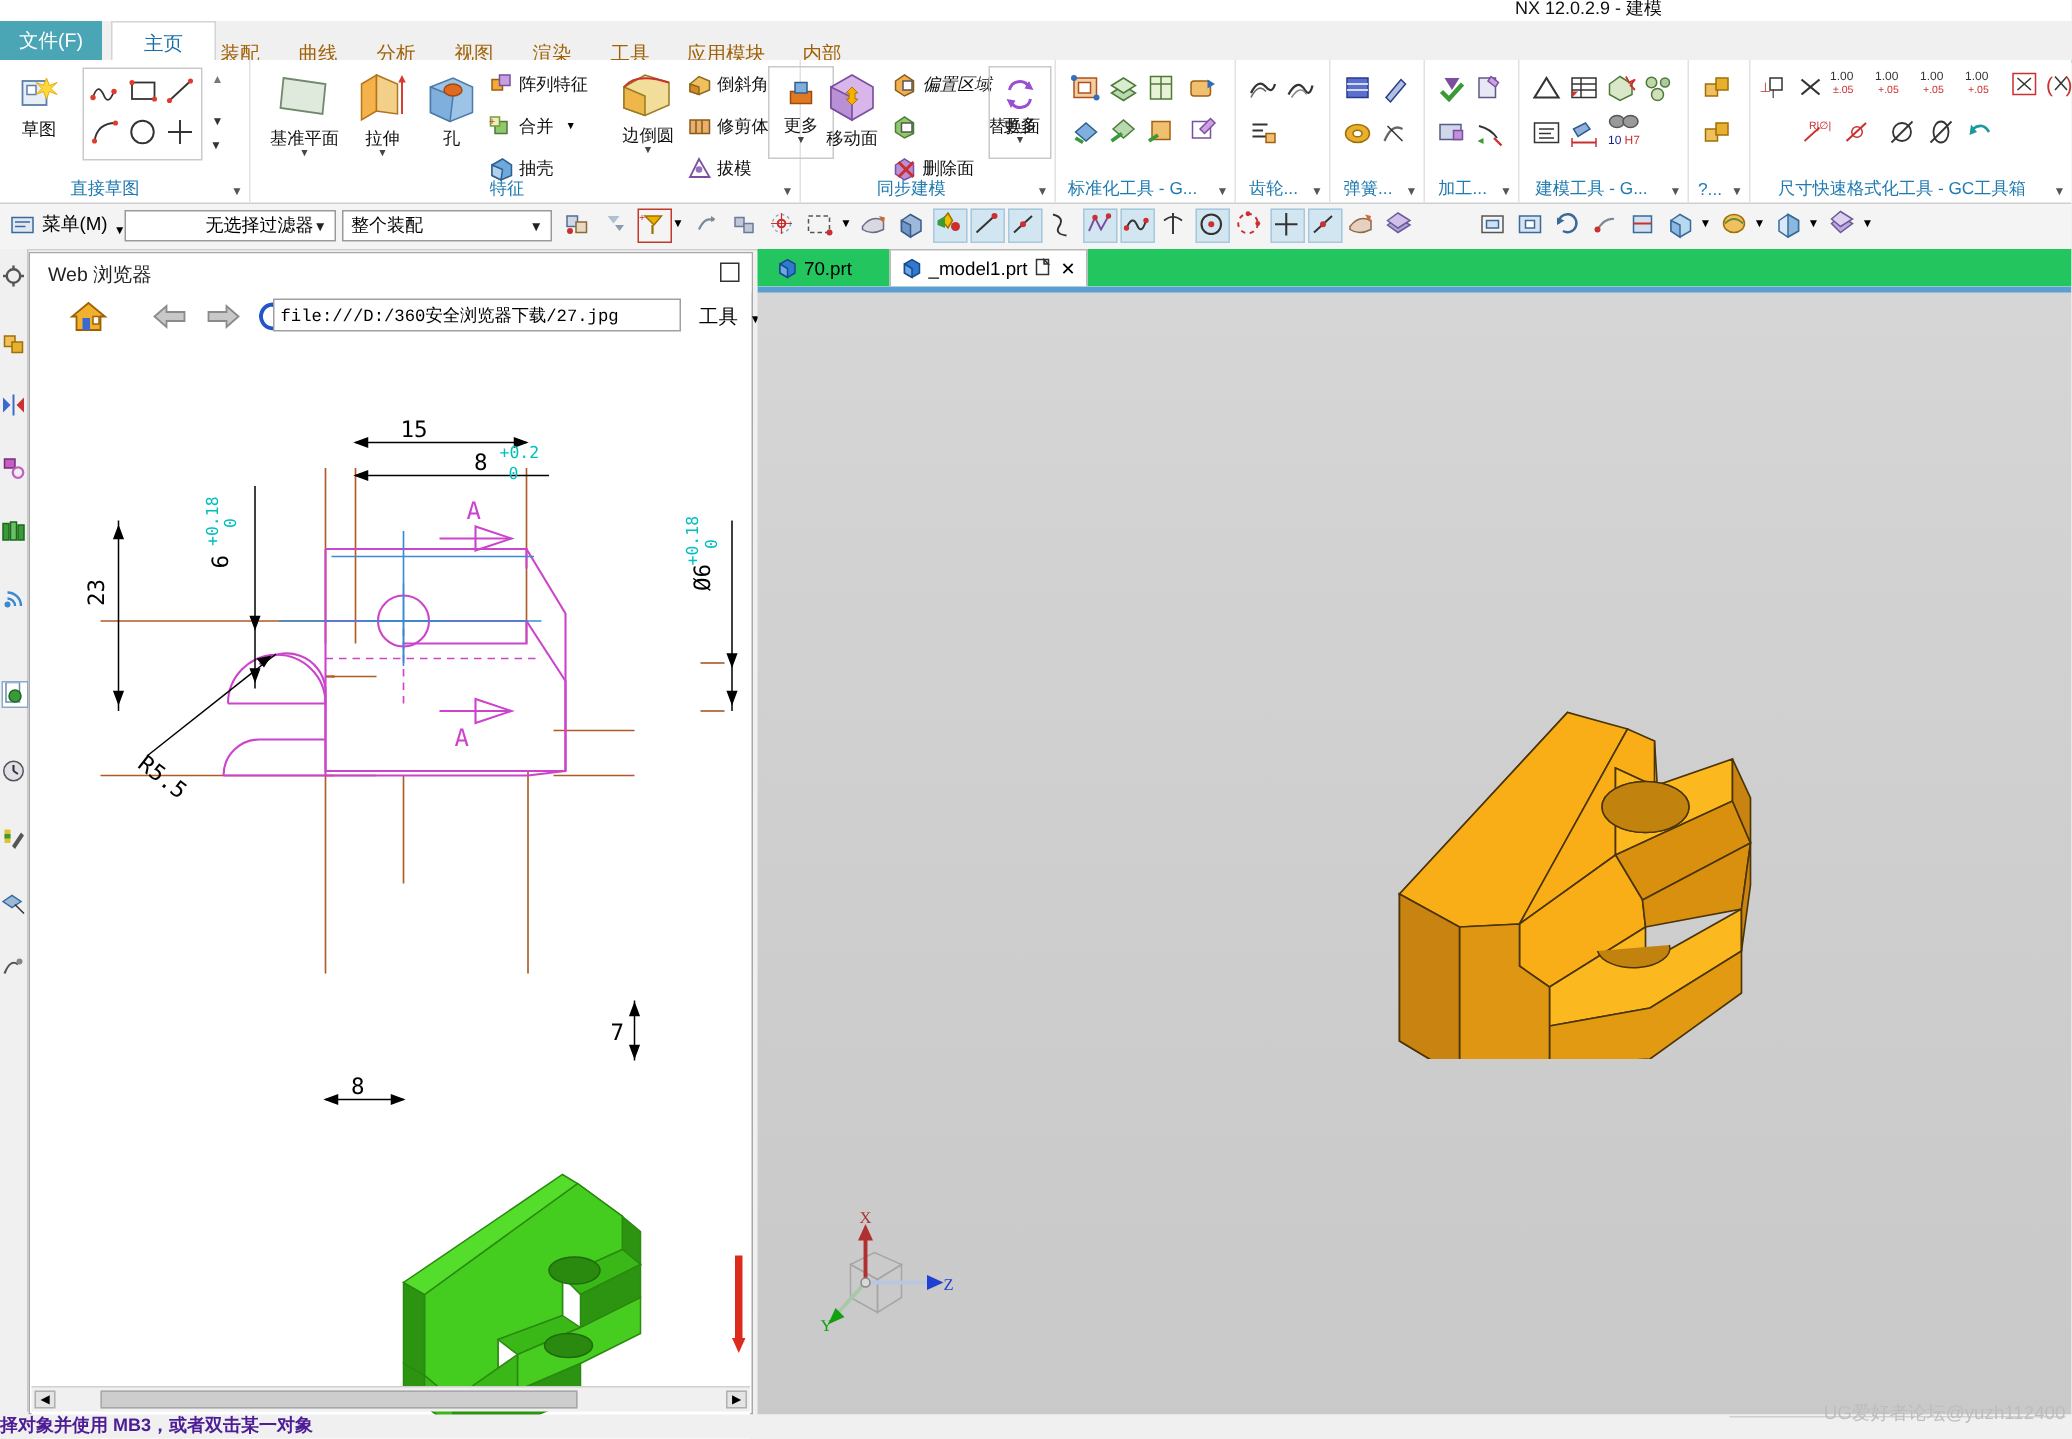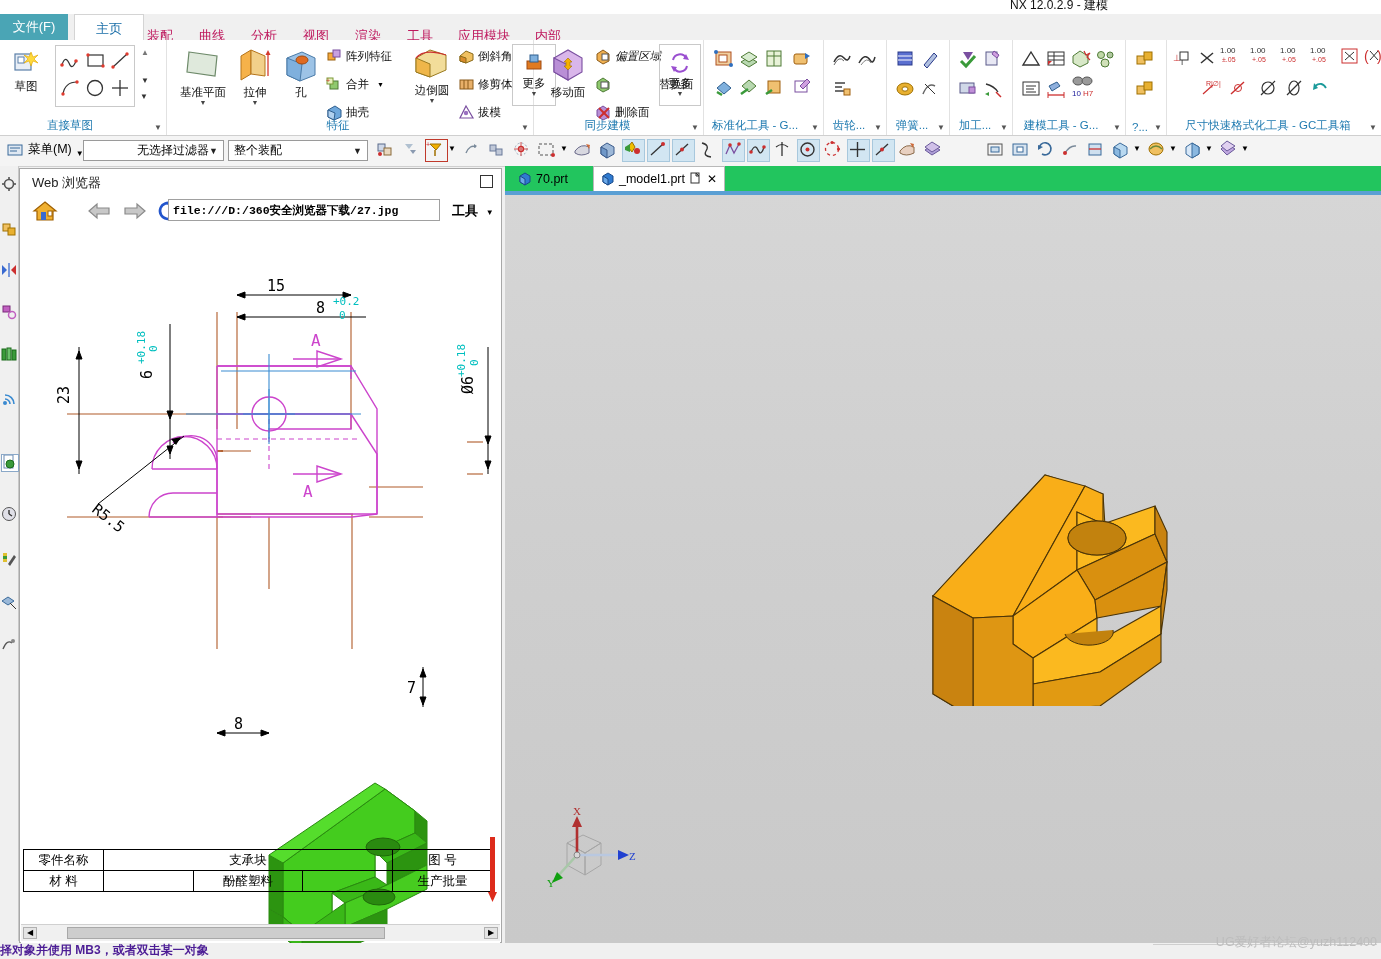--- a/index.html
+++ b/index.html
@@ -12,21 +12,21 @@
   .app{position:relative;width:1381px;height:959px;background:#f0f0f0;}
 
   
   .titlebar{position:absolute;left:0;top:0;width:1381px;height:14px;background:#fff;}
   .titlebar .title{position:absolute;left:1010px;top:-3px;font-size:12px;color:#111;white-space:nowrap;}
 
   
   .ribbon-tabs{position:absolute;left:0;top:14px;width:1381px;height:26px;background:#f0f0f0;border-bottom:2px solid #0f766e;}
   .file-tab{position:absolute;left:0;top:0;width:68px;height:26px;background:#4aa5b5;color:#fff;font-size:13px;
             display:flex;align-items:center;justify-content:center;cursor:pointer;}
-  .tab{position:absolute;top:0;height:44px;display:flex;align-items:center;justify-content:center;font-size:13px;color:#be185d;cursor:pointer;padding:0 10px;}
+  .tab{position:absolute;top:0;height:44px;display:flex;align-items:center;justify-content:center;font-size:13px;color:#a16207;cursor:pointer;padding:0 10px;}
   .tab.active{background:#fff;color:#1a6ea8;border-top:1px solid #d4d4d4;border-left:1px solid #d4d4d4;border-right:1px solid #d4d4d4;height:27px;}
 
   
   .ribbon{position:absolute;left:0;top:40px;width:1381px;height:95px;background:#fff;border-bottom:1px solid #cfcfcf;}
   .rgroup{position:absolute;top:0;height:95px;border-right:1px solid #e2e2e2;box-sizing:border-box;}
   .rgroup .glabel{position:absolute;bottom:2px;left:0;width:100%;text-align:center;font-size:11.5px;color:#1f7ab0;white-space:nowrap;}
   .rgroup .gcaret{position:absolute;bottom:3px;right:4px;font-size:8px;color:#555;}
   .bigbtn{position:absolute;display:flex;flex-direction:column;align-items:center;cursor:pointer;width:46px;}
   .bigbtn .lbl{font-size:11.5px;color:#111;margin-top:1px;white-space:nowrap;}
   .bigbtn .carr{font-size:7px;color:#444;line-height:6px;}
@@ -47,21 +47,21 @@
 
   
   .resbar{position:absolute;left:0;top:166px;width:18px;height:775px;background:#f0f0f0;border-right:1px solid #c8c8c8;}
   .resicon{position:absolute;left:1px;width:16px;height:16px;cursor:pointer;}
 
   
   .webpanel{position:absolute;left:19px;top:168px;width:483px;height:775px;background:#fff;border:1px solid #a8a8a8;box-sizing:border-box;}
   .wp-title{position:absolute;left:0;top:0;width:100%;height:26px;background:#fff;}
   .wp-title .t{position:absolute;left:12px;top:5px;font-size:13px;color:#222;}
   .wp-title .maxbtn{position:absolute;right:8px;top:6px;width:13px;height:13px;border:1.6px solid #333;box-sizing:border-box;cursor:pointer;}
-  .wp-nav{position:absolute;left:0;top:26px;width:100%;height:34px;font-weight:bold;}
+  .wp-nav{position:absolute;left:14px;top:26px;width:100%;height:34px;}
   .navbtn{position:absolute;top:3px;width:26px;height:26px;cursor:pointer;}
   .urlbox{position:absolute;left:148px;top:4px;width:272px;height:22px;background:#fff;border:1px solid #a0a0a0;
           box-sizing:border-box;font-family:"Liberation Mono","DejaVu Sans Mono",monospace;font-size:11.5px;
           display:flex;align-items:center;padding-left:4px;overflow:hidden;white-space:nowrap;cursor:text;}
   .toolsbtn{position:absolute;left:432px;top:7px;font-size:13px;cursor:pointer;text-align:center;}
   .wp-content{position:absolute;left:1px;top:60px;width:479px;height:855px;background:#fff;overflow:hidden;}
   .wp-scroll{position:absolute;left:1px;bottom:1px;width:479px;height:16px;background:#f0f0f0;border-top:1px solid #d0d0d0;}
   .wp-scroll .thumb{position:absolute;left:46px;top:2px;width:318px;height:12px;background:#cdcdcd;border:1px solid #a8a8a8;box-sizing:border-box;cursor:pointer;}
   .wp-scroll .arw{position:absolute;top:2px;width:14px;height:12px;background:#e4e4e4;border:1px solid #b0b0b0;box-sizing:border-box;
                   font-size:8px;line-height:10px;text-align:center;cursor:pointer;}
@@ -930,34 +930,20 @@
         <polygon points="118,70 158,52 170,62 130,82" fill="#3ab818" stroke="#2a8a10" stroke-width="1"></polygon>
         <polygon points="130,82 170,62 170,84 130,104" fill="#2c9410" stroke="#2a8a10" stroke-width="1"></polygon>
         <polygon points="75,112 118,96 130,104 88,122" fill="#3ab818" stroke="#2a8a10" stroke-width="1"></polygon>
         <polygon points="88,122 130,104 170,84 170,108 130,128 88,146" fill="#47CC20" stroke="#2a8a10" stroke-width="1"></polygon>
         <polygon points="45,152 88,146 130,128 130,150 88,168 45,170" fill="#2c9410" stroke="#2a8a10" stroke-width="1"></polygon>
         <polygon points="88,122 88,146 45,152 45,170 26,156 26,136 45,152" fill="#3ab818" stroke="#2a8a10" stroke-width="1"></polygon>
         <ellipse cx="126" cy="66" rx="17" ry="9" fill="#2a8a10" stroke="#1f6a0a"></ellipse>
         <ellipse cx="122" cy="116" rx="16" ry="8" fill="#2a8a10" stroke="#1f6a0a"></ellipse>
       </svg>
 
-      <div class="tblock">
-        <div class="tbrow">
-          <div class="tbcell" style="width:80px;">零件名称</div>
-          <div class="tbcell" style="width:290px;">支承块</div>
-          <div class="tbcell" style="width:100px;">图    号</div>
-        </div>
-        <div class="tbrow">
-          <div class="tbcell" style="width:80px;">材    料</div>
-          <div class="tbcell" style="width:90px;"></div>
-          <div class="tbcell" style="width:110px;">酚醛塑料</div>
-          <div class="tbcell" style="width:90px;"></div>
-          <div class="tbcell" style="width:100px;">生产批量</div>
-        </div>
-      </div>
 
       <div style="position:absolute;left:469px;top:608px;width:5px;height:55px;background:#dd2b1b;"></div>
       <div style="position:absolute;left:467px;top:663px;width:9px;height:10px;background:#dd2b1b;clip-path:polygon(50% 100%,0 0,100% 0);"></div>
     </div>
 
     <div class="wp-scroll">
       <div class="arw" style="left:2px;">◀</div>
       <div class="thumb"></div>
       <div class="arw" style="right:2px;">▶</div>
     </div>

